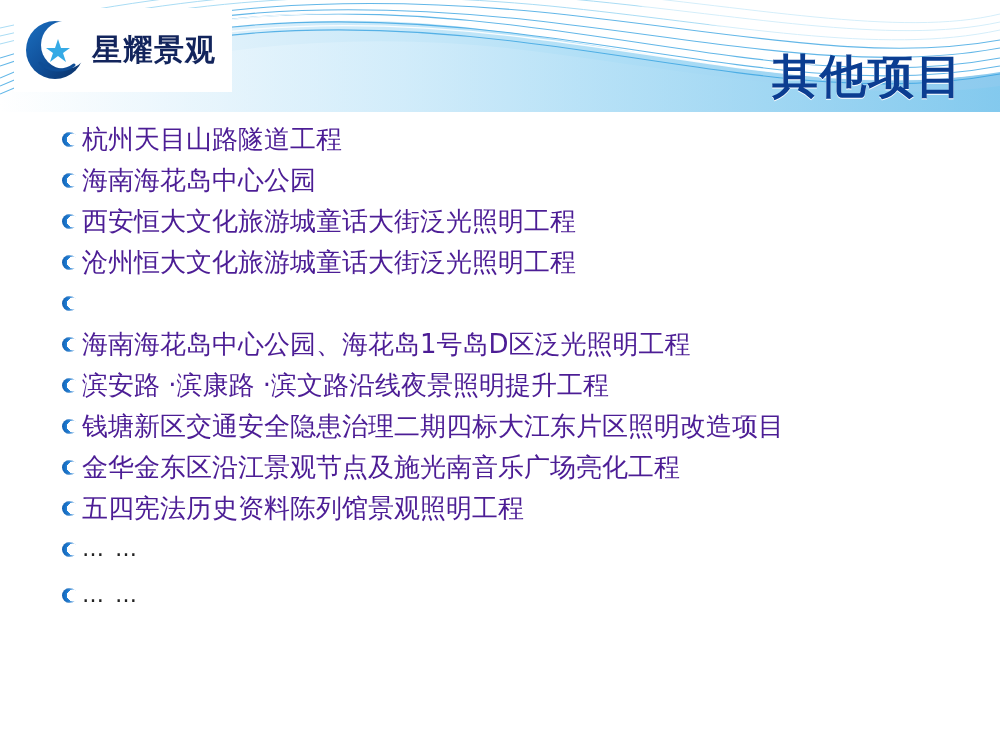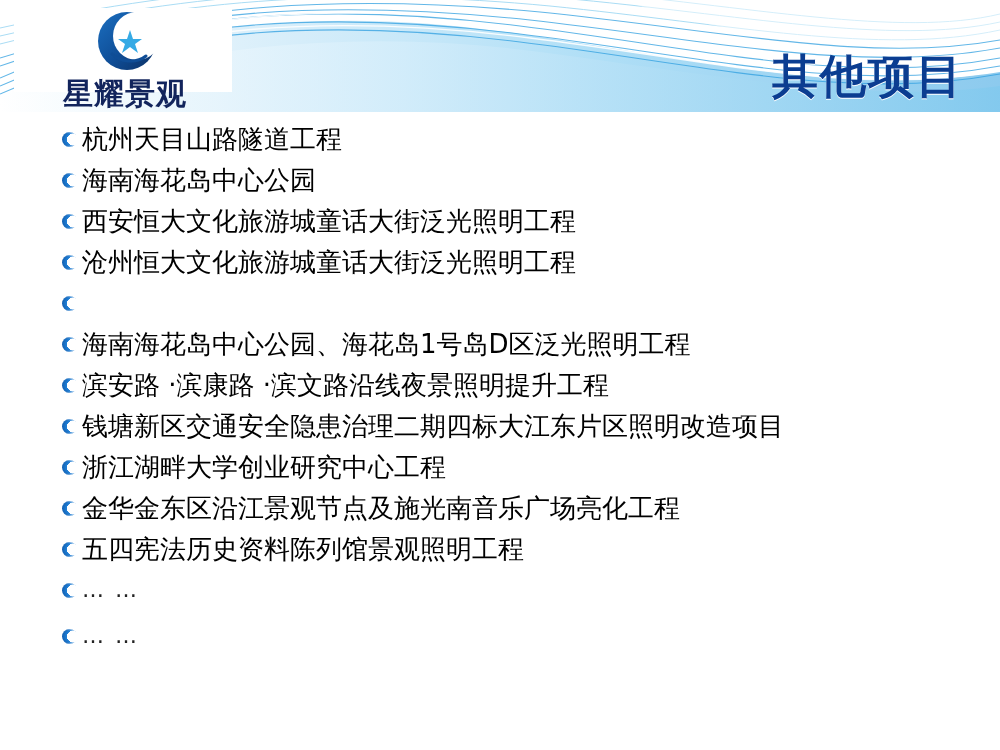--- a/index.html
+++ b/index.html
@@ -37,21 +37,20 @@
   .logo-box {
     position: absolute;
     left: 14px;
     top: 8px;
     width: 218px;
     height: 84px;
     background: #ffffff;
     display: flex;
     align-items: center;
     z-index: 5;
-    flex-direction: column;
   }
   .logo-mark {
     width: 66px;
     height: 66px;
     margin-left: 8px;
     flex: 0 0 auto;
     position: relative;
   }
   .logo-text {
     font-size: 30px;
@@ -112,21 +111,21 @@
     left: 6px;
     top: 2px;
     width: 11px;
     height: 11px;
     border-radius: 50%;
     background: #ffffff;
   }
   .bullet-text {
     font-size: 26px;
     line-height: 34px;
-    color: #000000;
+    color: #4c1d95;
     font-family: "DejaVu Sans", "Liberation Sans", sans-serif;
     white-space: nowrap;
   }
   .bullet-row.ellipsis .bullet-text {
     font-size: 22px;
     letter-spacing: 2px;
     color: #222222;
   }
   .bullet-row.ellipsis {
     min-height: 30px;
@@ -248,26 +247,20 @@
       <span class="bullet-text">滨安路 ·滨康路 ·滨文路沿线夜景照明提升工程</span>
     </div>
 
     <div class="bullet-row">
       <span class="bullet-icon">
           <span class="crescent"></span>
         </span>
       <span class="bullet-text">钱塘新区交通安全隐患治理二期四标大江东片区照明改造项目</span>
     </div>
 
-    <div class="bullet-row">
-      <span class="bullet-icon">
-          <span class="crescent"></span>
-        </span>
-      <span class="bullet-text">浙江湖畔大学创业研究中心工程</span>
-    </div>
 
     <div class="bullet-row">
       <span class="bullet-icon">
           <span class="crescent"></span>
         </span>
       <span class="bullet-text">金华金东区沿江景观节点及施光南音乐广场亮化工程</span>
     </div>
 
     <div class="bullet-row">
       <span class="bullet-icon">

